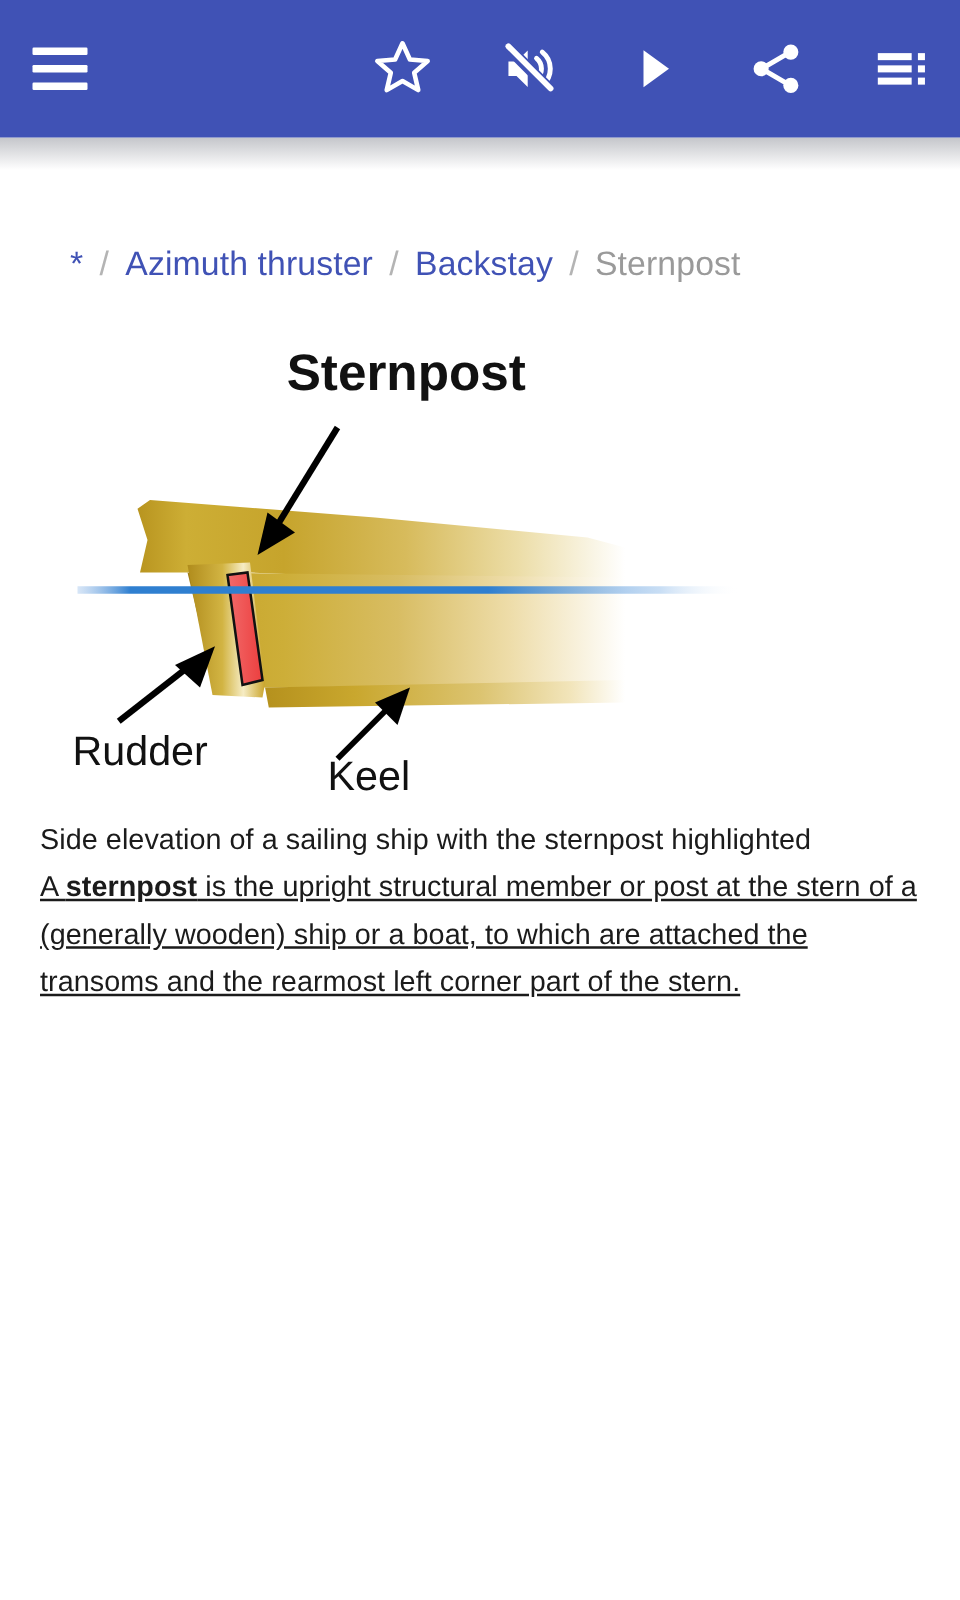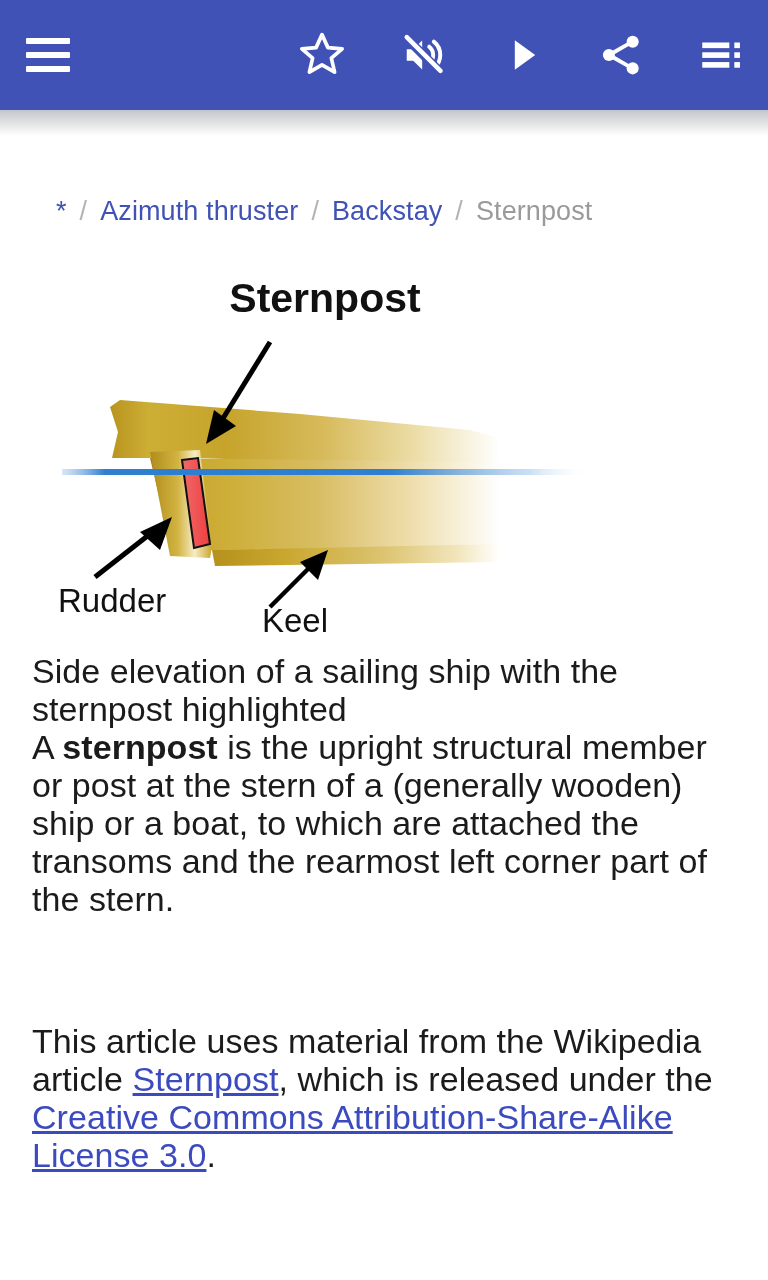--- a/index.html
+++ b/index.html
@@ -90,28 +90,28 @@
     margin-top: 34px;
     width: 768px;
     height: 390px;
     position: relative;
   }
   .figure svg { display: block; }
 
   
   .article {
     padding: 0 32px;
-    font-size: 34px;
+    font-size: 23px;
     line-height: 38px;
     color: #1b1b1b;
     letter-spacing: 0.05px;
   }
   .article p { margin: 0; }
   .caption { margin-bottom: 0; }
-  .lead { margin-top: 0; }
+  .lead { margin-top: 0; text-decoration: underline; }
   .spacer-para { height: 32px; }
   .spacer-para-big { height: 72px; }
   .article b { font-weight: 700; }
   .doc-link {
     color: #3b4bbf;
     text-decoration: underline;
     cursor: pointer;
   }
 </style>
 </head>
@@ -258,14 +258,13 @@
 
   <p class="caption">Side elevation of a sailing ship with the sternpost highlighted</p>
 
   <p class="lead"><span>A </span><b>sternpost</b><span> is the upright structural member or post at the stern of a (generally wooden) ship or a boat, to which are attached the transoms and the rearmost left corner part of the stern.</span></p>
 
   <div class="spacer-para"></div>
 
 
   <div class="spacer-para-big"></div>
 
-  <p><span>This article uses material from the Wikipedia article </span><a class="doc-link">Sternpost</a><span>, which is released under the </span><a class="doc-link">Creative Commons Attribution-Share-Alike License 3.0</a><span>.</span></p>
 </div>
 
 </body></html>

